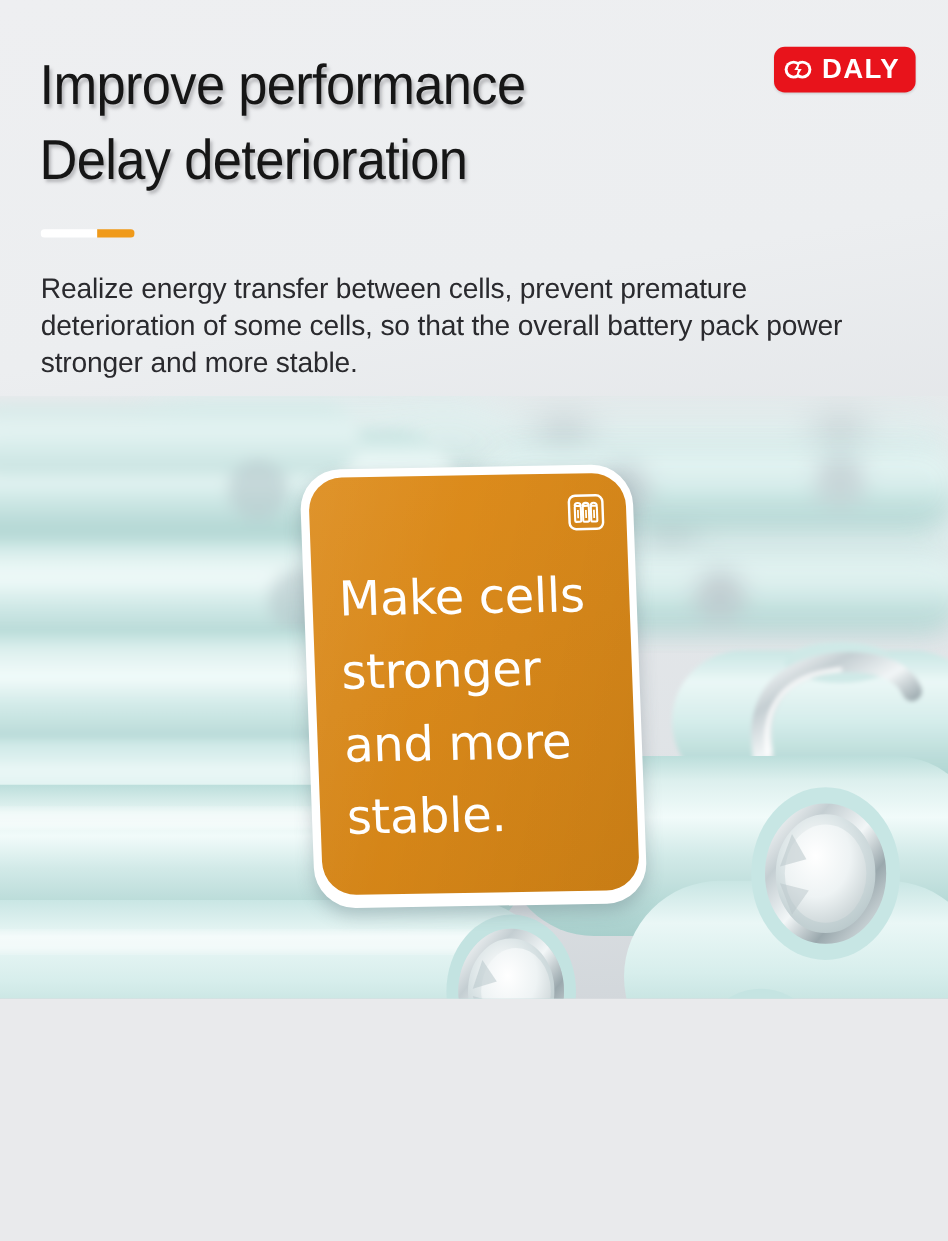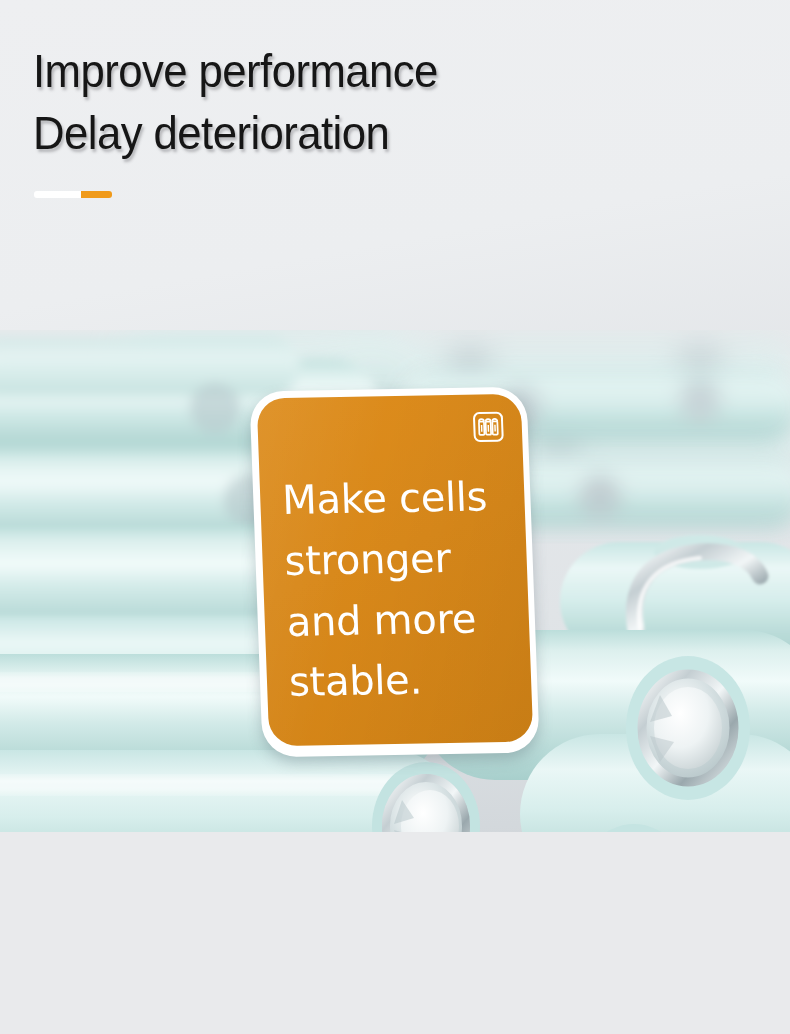--- a/index.html
+++ b/index.html
@@ -248,26 +248,37 @@
 
       <ellipse cx="300" cy="612" rx="420" ry="46" fill="#b9c0c6" opacity=".30" filter="url(#bl16)"></ellipse>
     </svg>
   </div>
 
   <div class="headline">
     <span>Improve performance</span>
     <span class="l2">Delay deterioration</span>
   </div>
 
+  <div class="logo">
+    <svg class="logo-mark" viewBox="0 0 32 32">
+      <circle cx="11.5" cy="16" r="9.2" fill="#fff"></circle>
+      <circle cx="20.5" cy="16" r="9.2" fill="#fff"></circle>
+      <circle cx="11.5" cy="16" r="6.2" fill="#e8131b"></circle>
+      <circle cx="20.5" cy="16" r="6.2" fill="#e8131b"></circle>
+      <path d="M18.4 6.4 L12.2 16.3 L15.9 16.3 L13.6 25.6 L19.8 15.4 L16.1 15.4 Z" fill="#fff"></path>
+    </svg>
+    <span class="logo-text">DALY</span>
+  </div>
 
   <div class="divider">
     <span class="seg-white"></span>
     <span class="seg-orange"></span>
   </div>
 
+  <p class="lede">Realize energy transfer between cells, prevent premature deterioration of some cells, so that the overall battery pack power stronger and more stable.</p>
 
   <div class="card-wrap">
     <div class="card-outline"></div>
     <div class="card"></div>
     <svg class="card-icon" viewBox="0 0 32 32">
       <rect x="1.6" y="1.6" width="28.8" height="28.8" rx="5.5" fill="none" stroke="#ffffff" stroke-width="2.1"></rect>
       <rect x="6.5" y="10.5" width="5.2" height="13.6" rx="1" fill="none" stroke="#ffffff" stroke-width="1.8"></rect>
       <rect x="13.4" y="10.5" width="5.2" height="13.6" rx="1" fill="none" stroke="#ffffff" stroke-width="1.8"></rect>
       <rect x="20.3" y="10.5" width="5.2" height="13.6" rx="1" fill="none" stroke="#ffffff" stroke-width="1.8"></rect>
       <path d="M6.5 10.5 a2.6 2.6 0 0 1 5.2 0" fill="none" stroke="#ffffff" stroke-width="1.8"></path>

